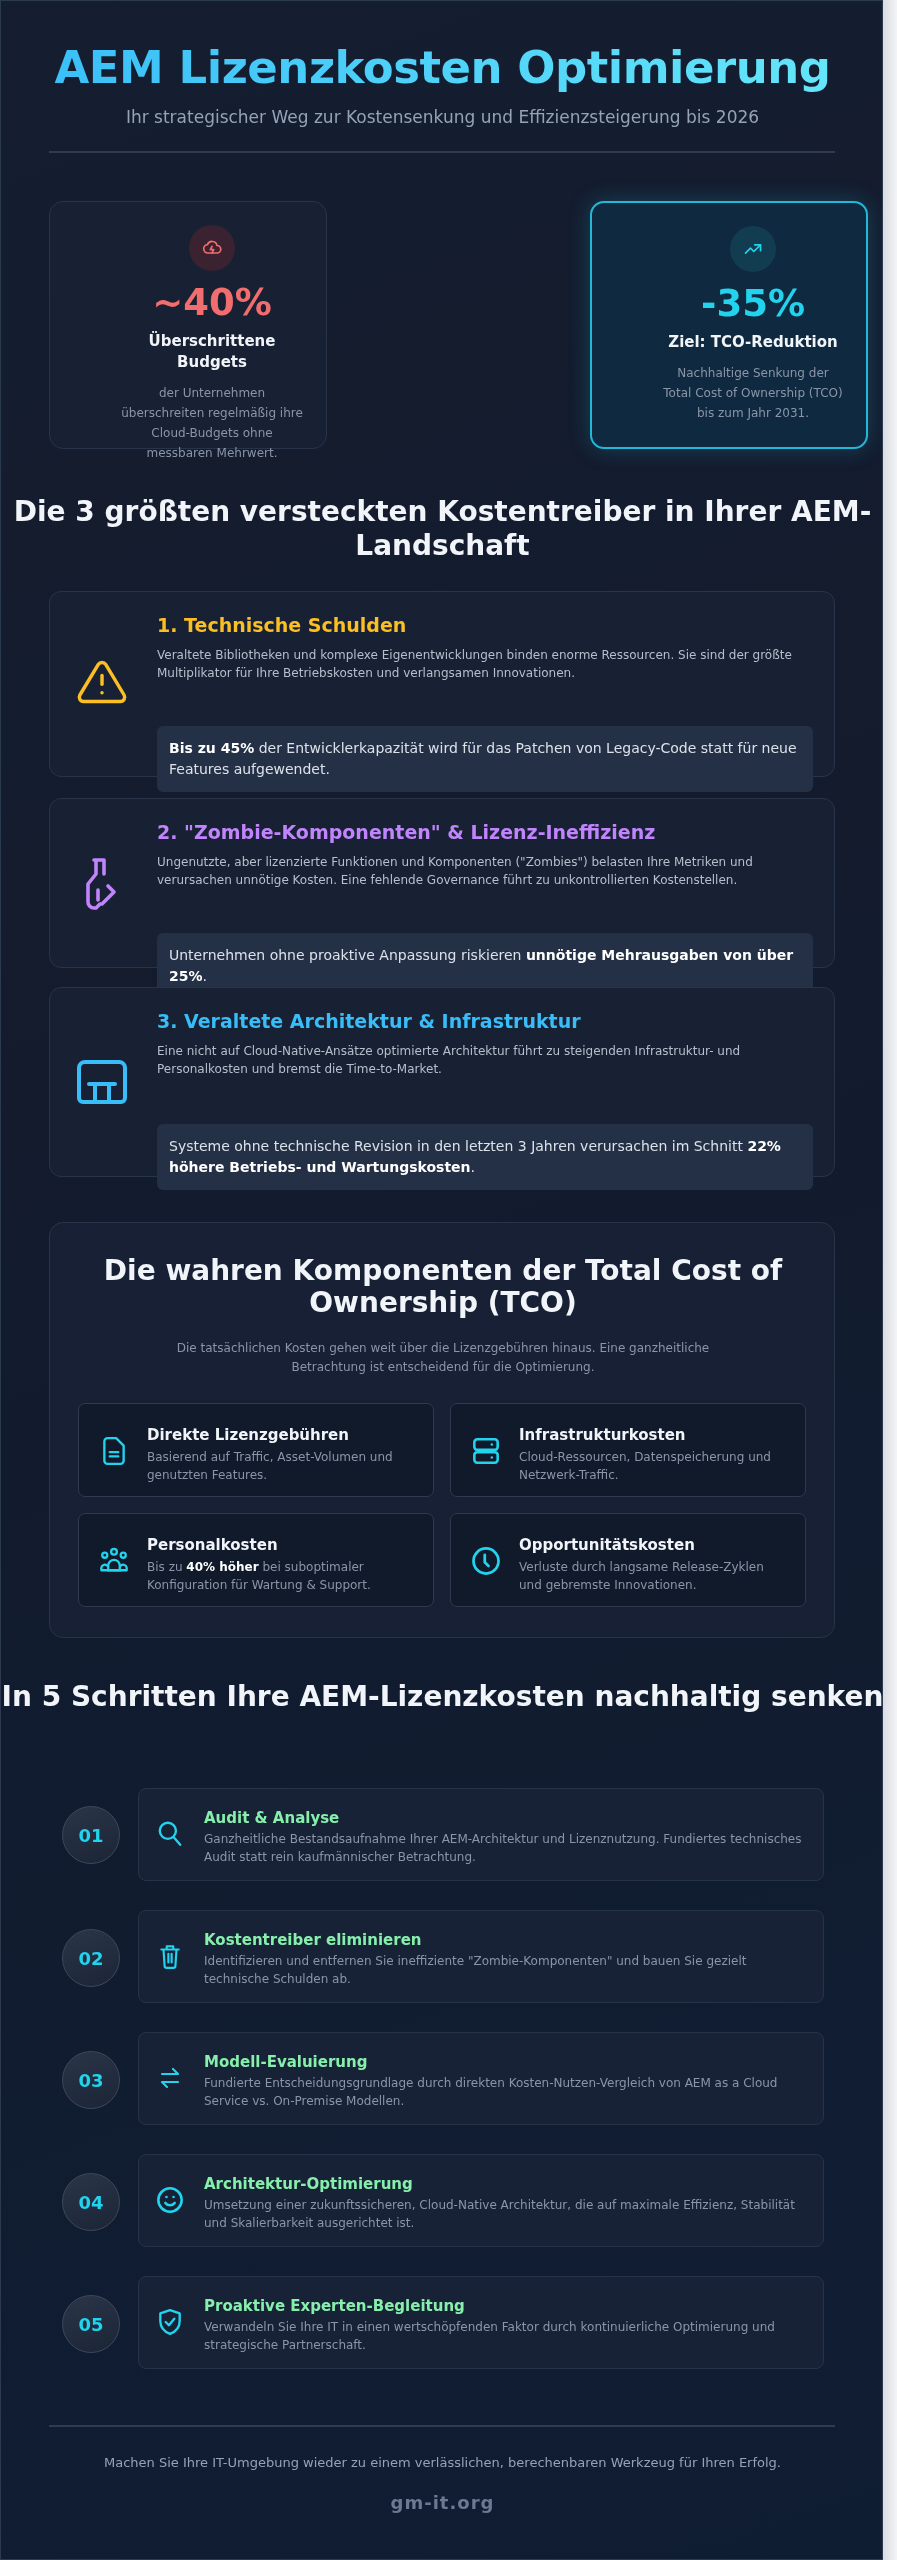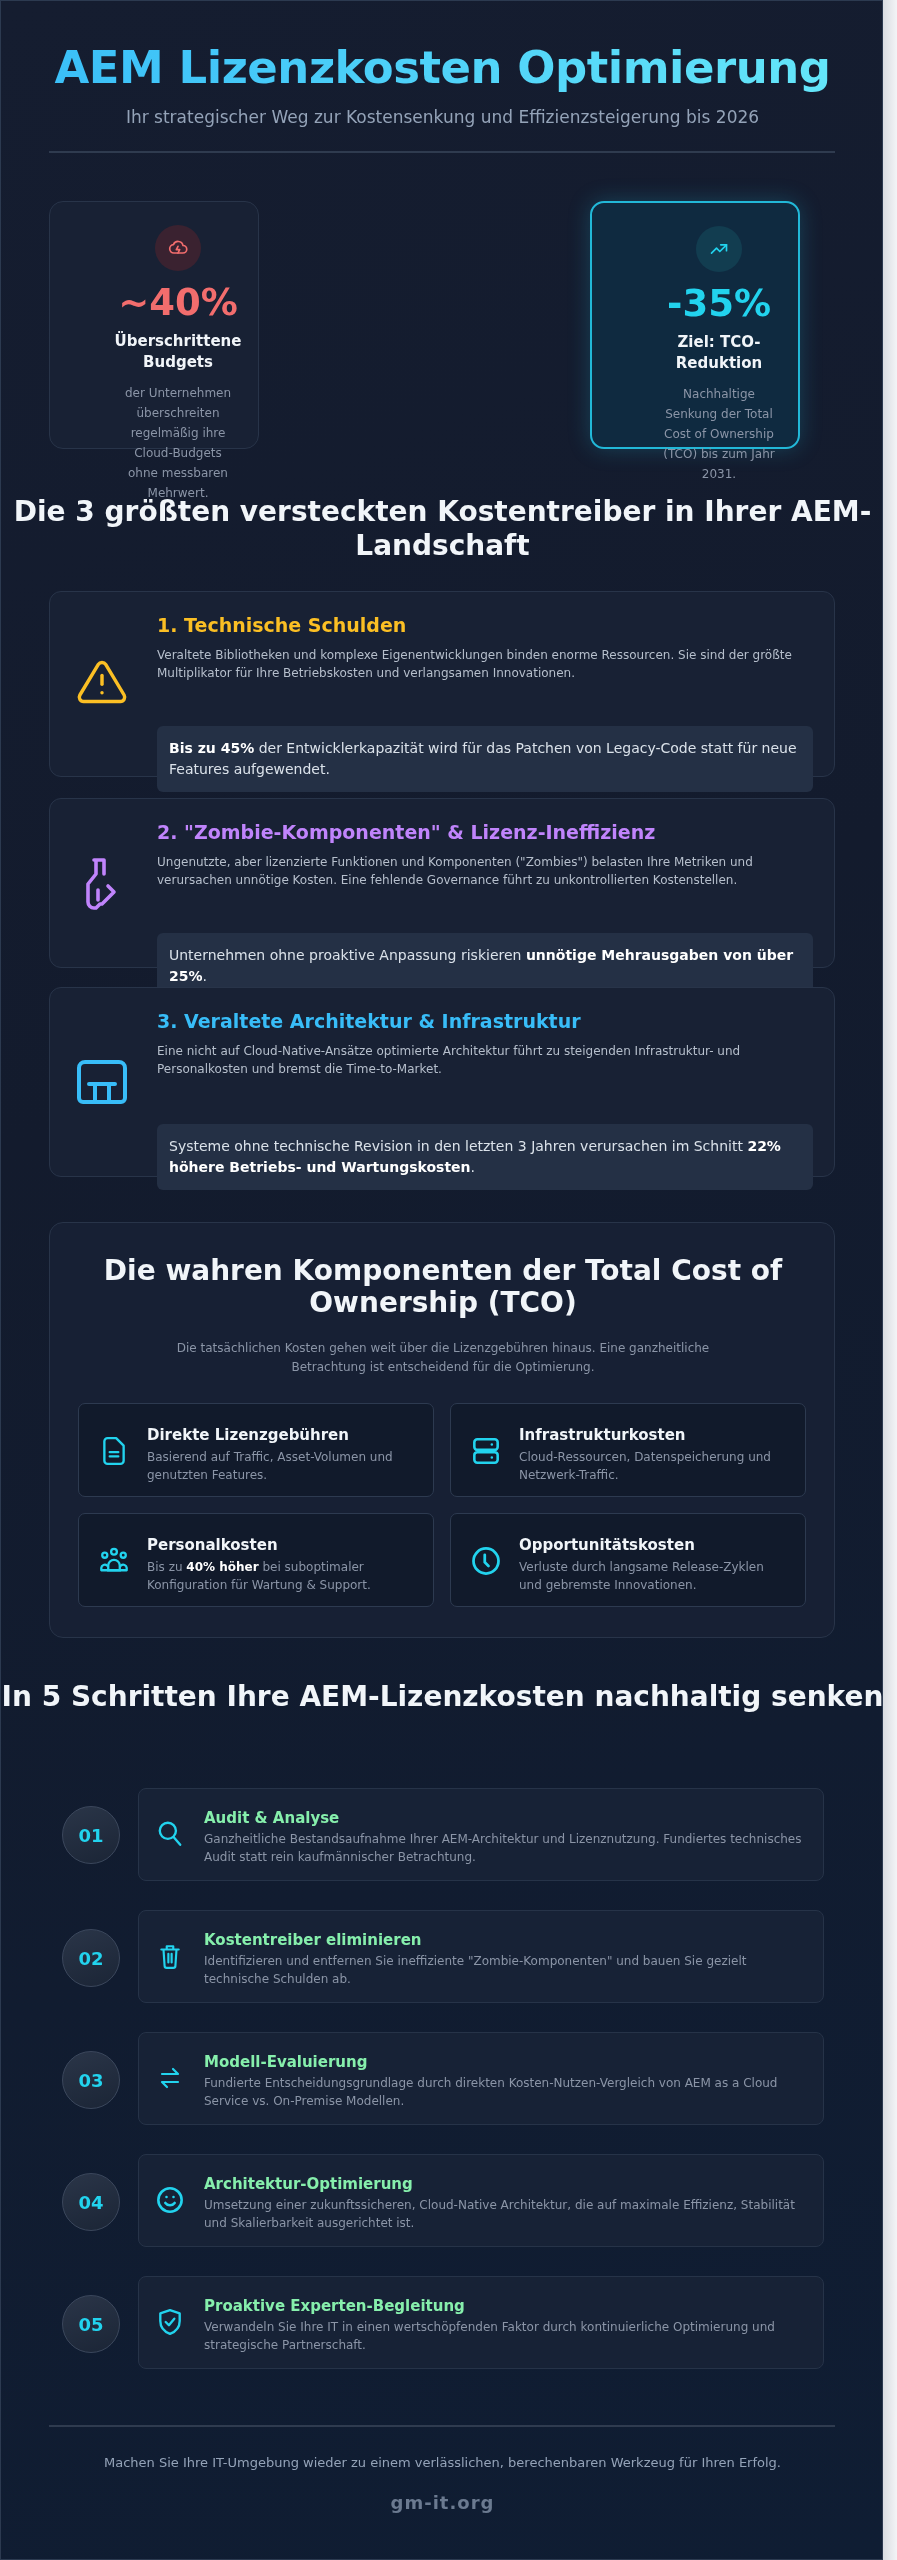--- a/index.html
+++ b/index.html
@@ -11,21 +11,21 @@
     border: 1px solid #2c3a50;
   }
   .shadow-strip { position: absolute; left: 883px; top: 0; width: 14px; height: 2560px; background: linear-gradient(90deg,#d9dce1,#f3f4f6); }
 
   .title { position: absolute; top: 40px; left: 0; width: 883px; text-align: center;
     font-size: 45px; font-weight: bold; letter-spacing: -0.5px;
     background: linear-gradient(90deg, #38bdf8, #67e8f9); -webkit-background-clip: text; background-clip: text; color: transparent; }
   .subtitle { position: absolute; top: 106px; left: 0; width: 883px; text-align: center; font-size: 17px; color: #94a3b8; }
   .hr { position: absolute; left: 48px; width: 786px; height: 2px; background: #2f3b4f; }
 
-  .stat-card { position: absolute; top: 200px; width: 210px; height: 248px; border-radius: 14px;
+  .stat-card { position: absolute; top: 200px; width: 278px; height: 248px; border-radius: 14px;
     background: #182134; border: 1px solid #283449; text-align: center; padding-left: 48px; }
   .stat-card.hl { background: #0f2a40; border: 2px solid #22b8d8; box-shadow: 0 0 22px rgba(34,184,216,0.25); }
   .stat-icon { width: 46px; height: 46px; border-radius: 50%; margin: 23px auto 0; display: flex; align-items: center; justify-content: center; }
   .stat-value { font-size: 37px; font-weight: bold; margin-top: 10px; line-height: 44px; }
   .stat-label { font-size: 15px; font-weight: bold; color: #f1f5f9; margin: 6px 14px 0; line-height: 21px; }
   .stat-desc { font-size: 12px; color: #8b95a7; margin: 10px 22px 0; line-height: 20px; }
 
   .section-title { position: absolute; left: 0; width: 883px; text-align: center; font-size: 28px; font-weight: bold; color: #f1f5f9; line-height: 34px; }
 
   .driver { position: absolute; left: 48px; width: 786px; border-radius: 12px; background: #182134; border: 1px solid #283449; }

